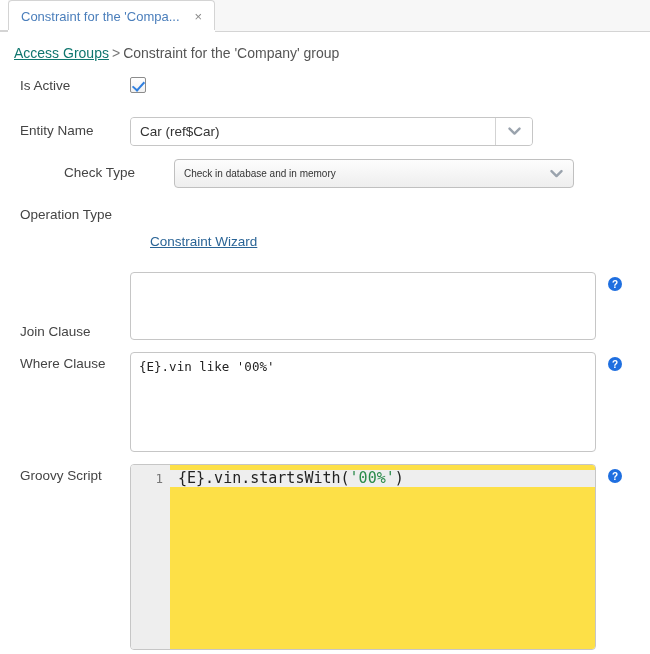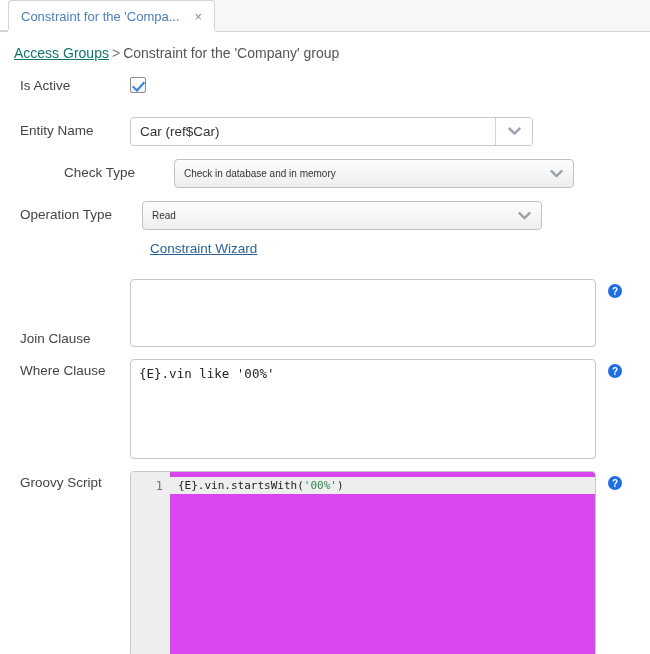--- a/index.html
+++ b/index.html
@@ -240,23 +240,23 @@
     font-family: "DejaVu Sans Mono", monospace;
     font-size: 12.5px;
     text-align: right;
     padding: 5px 7px 0 0;
     line-height: 17px;
     user-select: none;
   }
   .code-area {
     flex: 1;
     position: relative;
-    background: #d946ef;
+    background: #fde047;
     font-family: "DejaVu Sans Mono", monospace;
-    font-size: 11px;
+    font-size: 15px;
     line-height: 17px;
     padding-top: 5px;
     cursor: text;
   }
   .code-line-active {
     background: #eeeeee;
     padding: 0 0 0 8px;
     white-space: pre;
     color: #222222;
   }
@@ -312,30 +312,20 @@
             <svg class="chev-svg" width="13" height="9" viewBox="0 0 13 9">
               <path d="M1.5 1.6 L6.5 6.6 L11.5 1.6" fill="none" stroke="#9aa3ad" stroke-width="2.4" stroke-linecap="round" stroke-linejoin="round"></path>
             </svg>
           </span>
         </div>
       </div>
     </div>
 
     <div class="row" style="margin-top:13px;gap:12px;">
       <div class="lbl" style="padding-top:6px;">Operation Type</div>
-      <div class="fld">
-        <div class="sel">
-          <span>Read</span>
-          <span class="chev">
-            <svg class="chev-svg" width="13" height="9" viewBox="0 0 13 9">
-              <path d="M1.5 1.6 L6.5 6.6 L11.5 1.6" fill="none" stroke="#9aa3ad" stroke-width="2.4" stroke-linecap="round" stroke-linejoin="round"></path>
-            </svg>
-          </span>
-        </div>
-      </div>
     </div>
 
     <div class="wizard-row">
       <a class="wizard-link">Constraint Wizard</a>
     </div>
 
     <div class="row" style="margin-top:23px;align-items:flex-end;">
       <div class="lbl" style="padding-top:4px;">Join Clause</div>
       <div class="fld">
         <div class="ta ta-join"></div>

